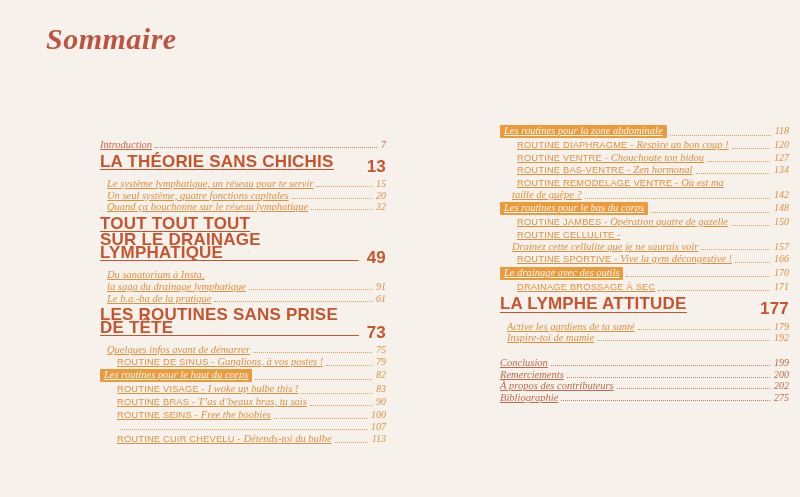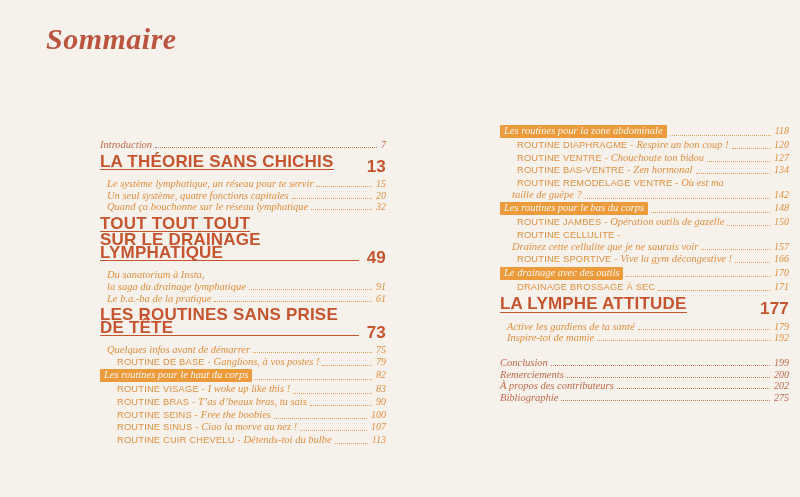--- a/index.html
+++ b/index.html
@@ -22,21 +22,21 @@
 
   .row{
     display:flex;align-items:baseline;
     font-size:10px;line-height:11.6px;
     color:var(--orange,#df903e);
   }
   .row.rust{color:var(--rust,#c06a4a);}
   .row.orange{padding-left:7px;}
   .row.routine{padding-left:17px;}
   .row.routine-cont{padding-left:12px;}
-  .item-text{white-space:nowrap;}
+  .item-text{white-space:nowrap;text-decoration:underline;}
   .seg.italic{
     font-family:"Liberation Serif", serif;font-style:italic;font-size:10.5px;
   }
   .seg.caps{
     font-family:"Liberation Sans", sans-serif;font-size:9.3px;letter-spacing:.2px;
   }
   .row.highlight{margin:1px 0;}
   .row.highlight .item-text{
     background:var(--hl,#eb9b3c);color:var(--hl-text,#fcf6ef);
     padding:0 4px 1.5px 4px;border-radius:1px;
@@ -124,46 +124,45 @@
           <span class="chapter-line">LES ROUTINES SANS PRISE DE TÊTE</span>
         </div>
         <span class="chapter-page">73</span>
       </div>
       <div class="row item orange">
         <span class="item-text"><span class="seg italic">Quelques infos avant de démarrer</span></span>
         <span class="leader"></span>
         <span class="item-page">75</span>
       </div>
       <div class="row item routine">
-        <span class="item-text"><span class="seg caps">ROUTINE DE BASE - </span><span class="seg italic">Ganglions, à vos postes !</span></span>
+        <span class="item-text"><span class="seg caps">ROUTINE DE SINUS - </span><span class="seg italic">Ganglions, à vos postes !</span></span>
         <span class="leader"></span>
         <span class="item-page">79</span>
       </div>
       <div class="row item highlight">
         <span class="item-text"><span class="seg italic">Les routines pour le haut du corps</span></span>
         <span class="leader"></span>
         <span class="item-page">82</span>
       </div>
       <div class="row item routine">
-        <span class="item-text"><span class="seg caps">ROUTINE VISAGE - </span><span class="seg italic">I woke up like this !</span></span>
+        <span class="item-text"><span class="seg caps">ROUTINE VISAGE - </span><span class="seg italic">I woke up bulbe this !</span></span>
         <span class="leader"></span>
         <span class="item-page">83</span>
       </div>
       <div class="row item routine">
         <span class="item-text"><span class="seg caps">ROUTINE BRAS - </span><span class="seg italic">T’as d’beaux bras, tu sais</span></span>
         <span class="leader"></span>
         <span class="item-page">90</span>
       </div>
       <div class="row item routine">
         <span class="item-text"><span class="seg caps">ROUTINE SEINS - </span><span class="seg italic">Free the boobies</span></span>
         <span class="leader"></span>
         <span class="item-page">100</span>
       </div>
       <div class="row item routine">
-        <span class="item-text"><span class="seg caps">ROUTINE SINUS - </span><span class="seg italic">Ciao la morve au nez !</span></span>
         <span class="leader"></span>
         <span class="item-page">107</span>
       </div>
       <div class="row item routine">
         <span class="item-text"><span class="seg caps">ROUTINE CUIR CHEVELU - </span><span class="seg italic">Détends-toi du bulbe</span></span>
         <span class="leader"></span>
         <span class="item-page">113</span>
       </div>
     </div>
   <div class="col col-right">
@@ -194,21 +193,21 @@
         <span class="item-text"><span class="seg italic">taille de guêpe ?</span></span>
         <span class="leader"></span>
         <span class="item-page">142</span>
       </div>
       <div class="row item highlight">
         <span class="item-text"><span class="seg italic">Les routines pour le bas du corps</span></span>
         <span class="leader"></span>
         <span class="item-page">148</span>
       </div>
       <div class="row item routine">
-        <span class="item-text"><span class="seg caps">ROUTINE JAMBES - </span><span class="seg italic">Opération outils de gazelle</span></span>
+        <span class="item-text"><span class="seg caps">ROUTINE JAMBES - </span><span class="seg italic">Opération quatre de gazelle</span></span>
         <span class="leader"></span>
         <span class="item-page">150</span>
       </div>
       <div class="row item routine">
         <span class="item-text"><span class="seg caps">ROUTINE CELLULITE -</span></span>
       </div>
       <div class="row item routine-cont">
         <span class="item-text"><span class="seg italic">Drainez cette cellulite que je ne saurais voir</span></span>
         <span class="leader"></span>
         <span class="item-page">157</span>

